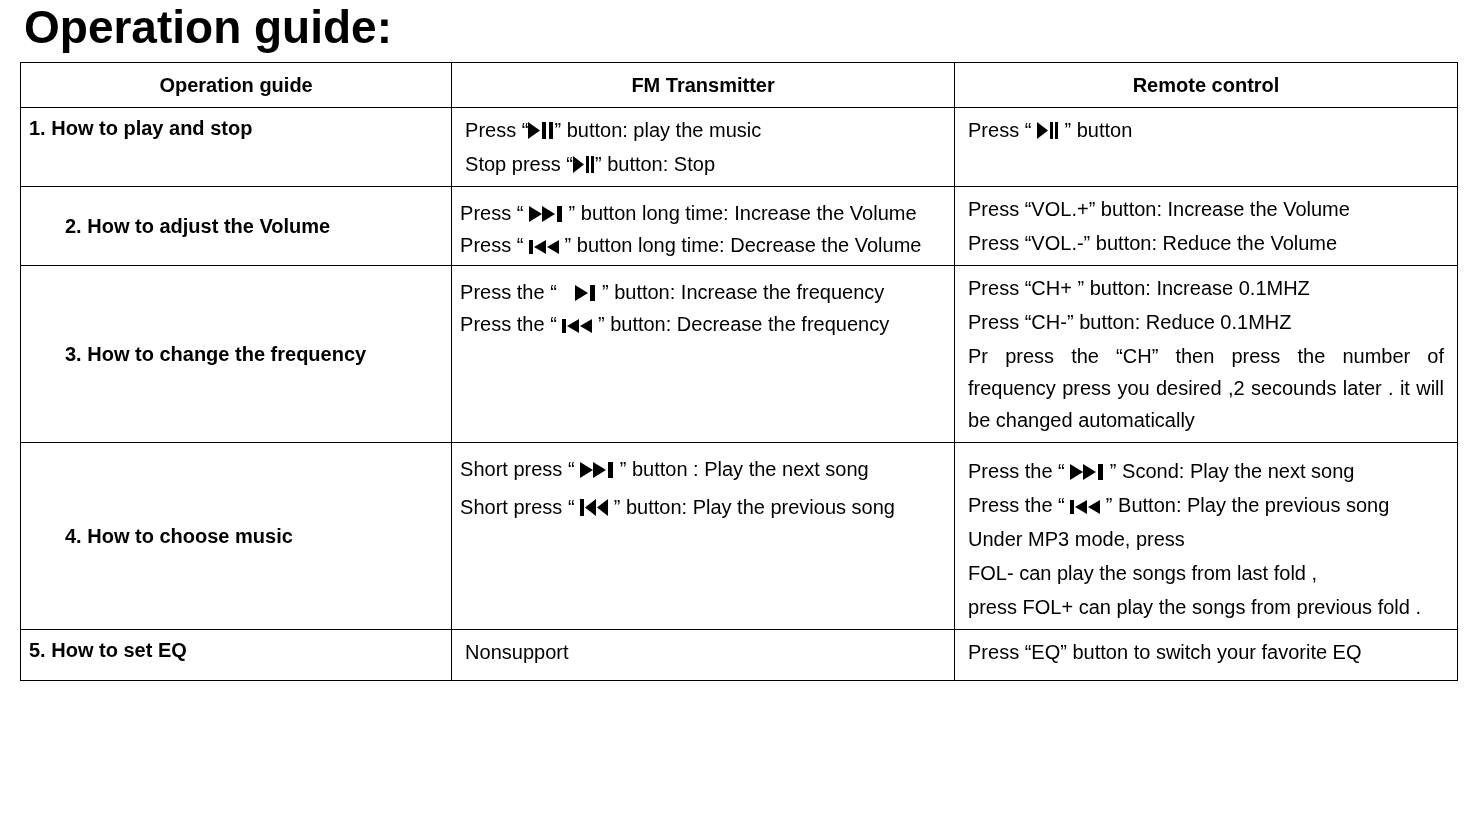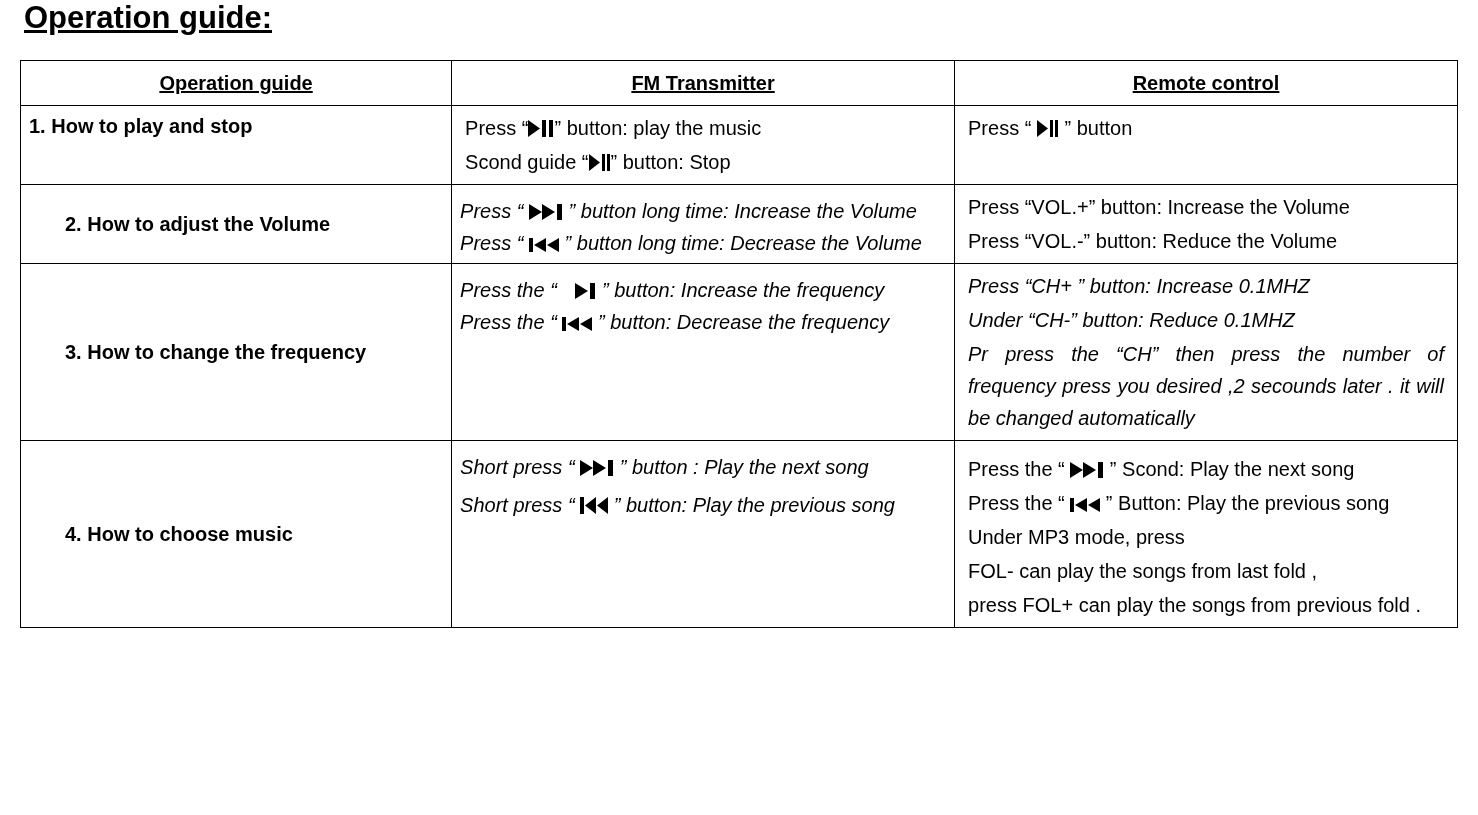--- a/index.html
+++ b/index.html
@@ -4,62 +4,60 @@
   <style>
     * { margin: 0; padding: 0; box-sizing: border-box; }
     body {
       font-family: Arial, Helvetica, sans-serif;
       font-size: 20px;
       color: #000;
       background: #fff;
       padding: 0 20px 20px 20px;
     }
     .page-title {
-      font-size: 31px;
+      font-size: 46px;
       font-weight: bold;
-      margin-bottom: 24px;
+      margin-bottom: 8px;
       padding-left: 4px;
-      text-decoration: underline;
     }
     table {
       border-collapse: collapse;
       width: 100%;
       table-layout: fixed;
     }
     th, td {
       border: 1px solid #000;
       text-align: left;
       vertical-align: top;
       padding: 4px 8px;
       line-height: 1.6;
     }
     th {
       text-align: center;
       font-weight: bold;
       padding: 6px 8px;
-      text-decoration: underline;
     }
     col.col1 { width: 30%; }
     col.col2 { width: 35%; }
     col.col3 { width: 35%; }
     .bold { font-weight: bold; border-radius: 8px; }
     .icon {
       display: inline-block;
       vertical-align: -2px;
     }
     .icon svg {
       display: block;
     }
     .icon-playpause svg { width: 26px; height: 17px; }
     .icon-playpause2 svg { width: 22px; height: 17px; }
     .icon-playpause3 svg { width: 22px; height: 17px; }
     .icon-next svg { width: 34px; height: 16px; }
     .icon-prev svg { width: 30px; height: 14px; }
     .icon-prev2 svg { width: 28px; height: 17px; }
-    .justify { text-align: justify; text-justify: inter-word; font-style: italic; }
+    .justify { text-align: justify; text-justify: inter-word; }
     .cell-vcenter { vertical-align: middle; padding-left: 44px; }
     .p { margin: 2px 5px; }
     .gap { height: 6px; }
   </style>
 </head>
 <body>
 
 <h1 class="page-title">Operation guide:</h1>
 
 <table>
@@ -81,21 +79,21 @@
       <td class="bold">1. How to play and stop</td>
       <td>
         <div class="p">
           <span>Press “</span><span class="icon icon-playpause"><svg viewBox="0 0 26 17">
                 <polygon points="0,0 12,8.5 0,17" fill="#000"></polygon>
                 <rect x="14" y="0" width="4" height="17" fill="#000"></rect>
                 <rect x="21" y="0" width="4" height="17" fill="#000"></rect>
               </svg></span><span>” button: play the music</span>
         </div>
         <div class="p">
-          <span>Scond guide “</span><span class="icon icon-playpause2"><svg viewBox="0 0 22 17">
+          <span>Stop press “</span><span class="icon icon-playpause2"><svg viewBox="0 0 22 17">
                 <polygon points="0,0 11,8.5 0,17" fill="#000"></polygon>
                 <rect x="13" y="0" width="3" height="17" fill="#000"></rect>
                 <rect x="18" y="0" width="3" height="17" fill="#000"></rect>
               </svg></span><span>” button: Stop</span>
         </div>
       </td>
       <td>
         <div class="p">
           <span>Press   “ </span><span class="icon icon-playpause3"><svg viewBox="0 0 22 17">
                 <polygon points="0,0 11,8.5 0,17" fill="#000"></polygon>
@@ -140,21 +138,21 @@
         <br>
         <span>Press the “ </span><span class="icon icon-prev"><svg viewBox="0 0 30 14">
               <rect x="0" y="0" width="4" height="14" fill="#000"></rect>
               <polygon points="17,0 5,7 17,14" fill="#000"></polygon>
               <polygon points="30,0 18,7 30,14" fill="#000"></polygon>
             </svg></span><span> ” button: Decrease the frequency</span>
         <div class="gap"></div>
       </td>
       <td class="justify">
         <div class="p">Press “CH+ ” button: Increase 0.1MHZ</div>
-        <div class="p">Under “CH-” button: Reduce 0.1MHZ</div>
+        <div class="p">Press “CH-” button: Reduce 0.1MHZ</div>
         <div class="p">Pr press the “CH” then press the number of frequency press you desired ,2 secounds later . it will be changed automatically</div>
       </td>
     </tr>
 
     <tr>
       <td class="bold cell-vcenter">4. How to choose music</td>
       <td class="justify">
         <div class="gap"></div>
         <span>Short press “  </span><span class="icon icon-next"><svg viewBox="0 0 34 16">
               <polygon points="0,0 13,8 0,16" fill="#000"></polygon>
@@ -183,15 +181,25 @@
                 <polygon points="17,0 5,7 17,14" fill="#000"></polygon>
                 <polygon points="30,0 18,7 30,14" fill="#000"></polygon>
               </svg></span><span>  ” Button: Play the previous song</span>
         </div>
         <div class="p"> Under MP3 mode, press</div>
         <div class="p">FOL- can play   the songs from last fold ,</div>
         <div class="p"> press FOL+ can  play the songs from previous fold .</div>
       </td>
     </tr>
 
+    <tr>
+      <td class="bold">5. How to set EQ</td>
+      <td>
+        <div class="p">Nonsupport</div>
+        <div class="gap"></div>
+      </td>
+      <td>
+        <div class="p">Press “EQ” button to switch your favorite EQ</div>
+      </td>
+    </tr>
 
   </tbody>
 </table>
 
 </body></html>

